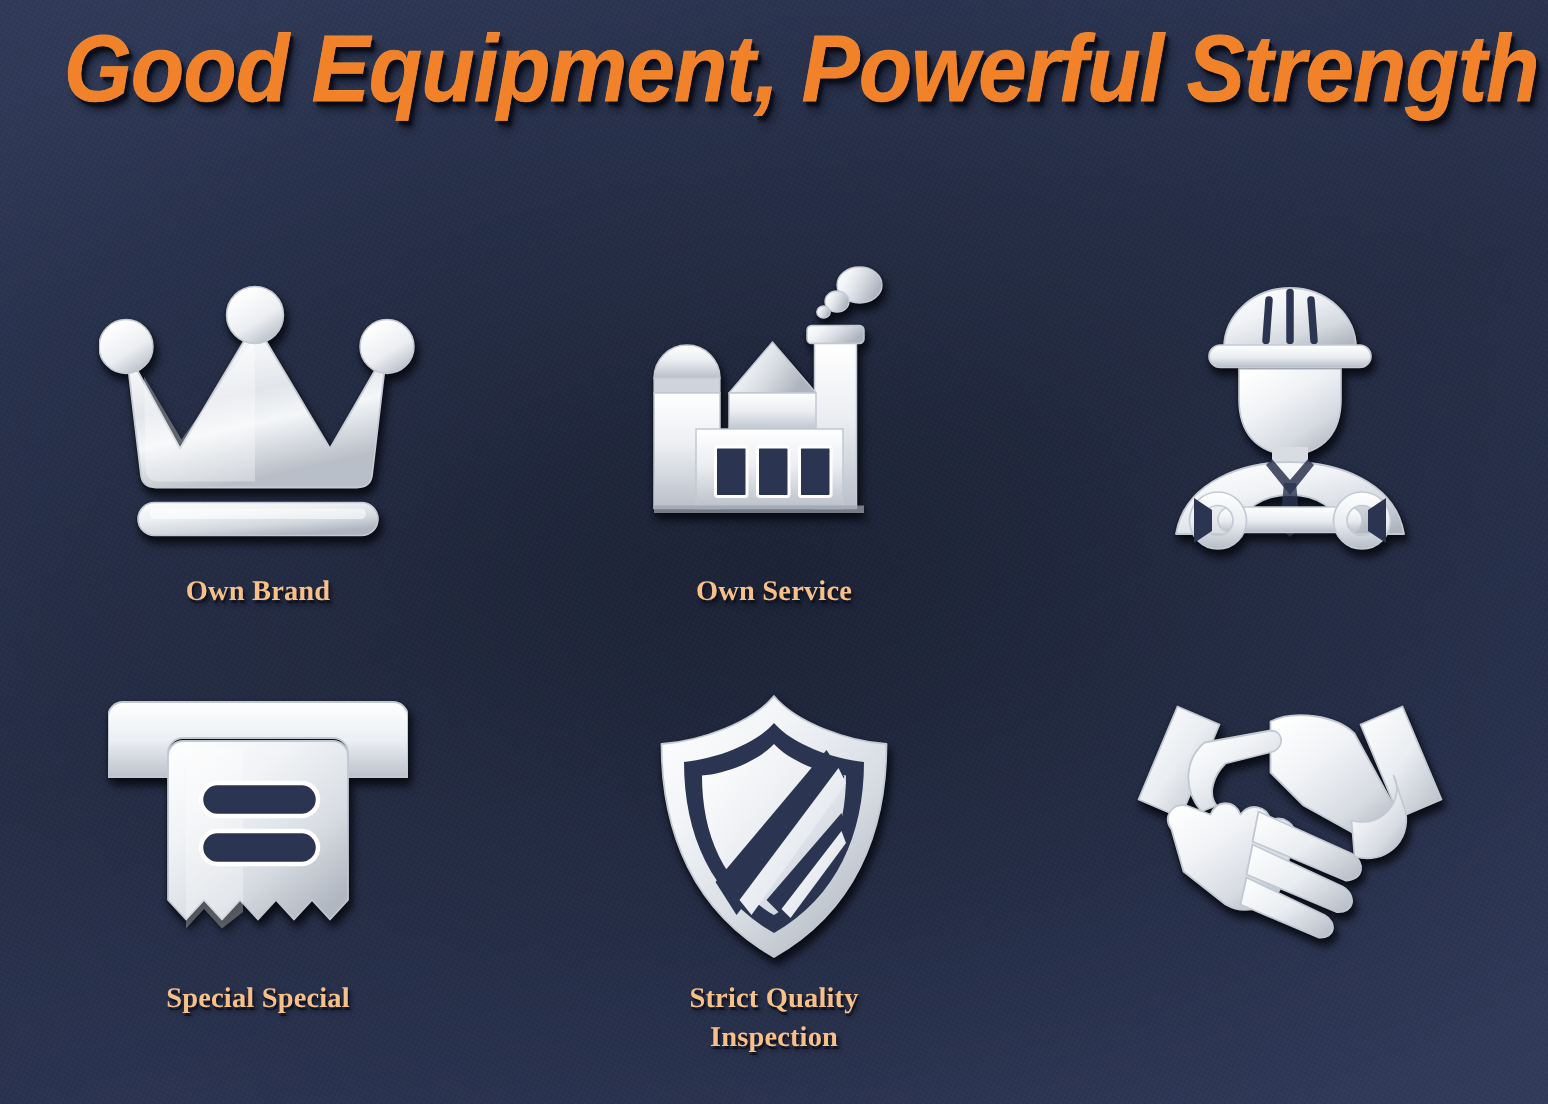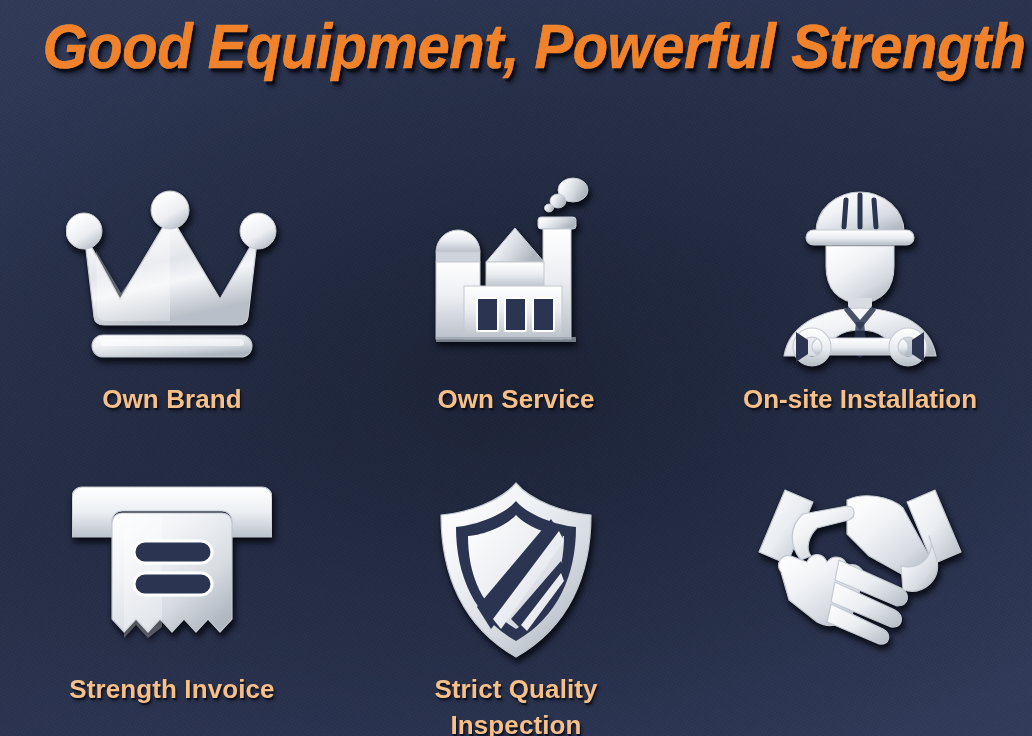--- a/index.html
+++ b/index.html
@@ -85,23 +85,23 @@
     justify-content:center;
   }
   .cell.r2 .icon-box{ height:192px; }
   .icon-box svg{
     display:block;
     filter:drop-shadow(2px 4px 3px rgba(6,9,18,0.80)) drop-shadow(0 1px 1px rgba(0,0,0,0.5));
   }
 
   .caption{
     margin-top:6px;
-    font-family:Liberation Sans, sans-serif;
+    font-family:Liberation Serif, serif;
     font-weight:bold;
-    font-size:26px;
+    font-size:19px;
     line-height:1.38;
     color:#f8c089;
     text-align:center;
     letter-spacing:0.1px;
     text-shadow:
       1px 2px 0 rgba(12,16,30,0.80),
       2px 3px 3px rgba(8,11,22,0.55);
     white-space:pre-line;
   }
   .cell.c3 .caption{ letter-spacing:0; }
@@ -247,21 +247,20 @@
             <path d="M46 148 a19 19 0 1 0 0 38 a19 19 0 1 0 0 -38 Z
                      M46 157 a10 10 0 1 1 0 20 a10 10 0 1 1 0 -20 Z" fill="url(#wmtl2)" stroke="#c4cad3" stroke-width="1.1" fill-rule="evenodd"></path>
             <path d="M30 152 L42 160 L42 174 L30 182 Z" fill="#2b3450"></path>
 
             <path d="M142 148 a19 19 0 1 1 0 38 a19 19 0 1 1 0 -38 Z
                      M142 157 a10 10 0 1 0 0 20 a10 10 0 1 0 0 -20 Z" fill="url(#wmtl2)" stroke="#c4cad3" stroke-width="1.1" fill-rule="evenodd"></path>
             <path d="M158 152 L146 160 L146 174 L158 182 Z" fill="#2b3450"></path>
           </g>
         </svg>
       </div>
-      <div class="caption">On-site Installation</div>
     </div>
 
     <div class="cell c1 r2">
       <div class="icon-box">
         <svg width="200" height="190" viewBox="0 0 200 190">
           <defs>
             <linearGradient id="imtl" x1="0" y1="0" x2="0.8" y2="1">
               <stop offset="0%" stop-color="#ffffff"></stop>
               <stop offset="35%" stop-color="#f1f3f6"></stop>
               <stop offset="70%" stop-color="#d9dde3"></stop>
@@ -279,21 +278,21 @@
           <path d="M40 48 a10 10 0 0 1 10 -10 h100 a10 10 0 0 1 10 10
                    v96
                    l-12 13 -12 -13 -12 13 -12 -13 -12 13 -12 -13 -12 13 -12 -13 -12 13 -12 -13 Z" fill="url(#imtl)" stroke="#c2c8d1" stroke-width="1.2" stroke-linejoin="round"></path>
 
           <path d="M52 42 h38 v110 l-14 11 -12 -13 -12 13 v-121 Z" fill="#ffffff" opacity="0.30"></path>
 
           <rect x="62" y="66" width="78" height="22" rx="11" fill="#2b3450" stroke="#ffffff" stroke-width="3"></rect>
           <rect x="62" y="98" width="78" height="22" rx="11" fill="#2b3450" stroke="#ffffff" stroke-width="3"></rect>
         </svg>
       </div>
-      <div class="caption">Strength Invoice</div>
+      <div class="caption">Special Special</div>
     </div>
 
     <div class="cell c2 r2">
       <div class="icon-box">
         <svg width="170" height="182" viewBox="0 0 170 182">
           <defs>
             <linearGradient id="smtl" x1="0.05" y1="0" x2="0.9" y2="1">
               <stop offset="0%" stop-color="#ffffff"></stop>
               <stop offset="30%" stop-color="#f2f4f7"></stop>
               <stop offset="65%" stop-color="#d6dbe2"></stop>

